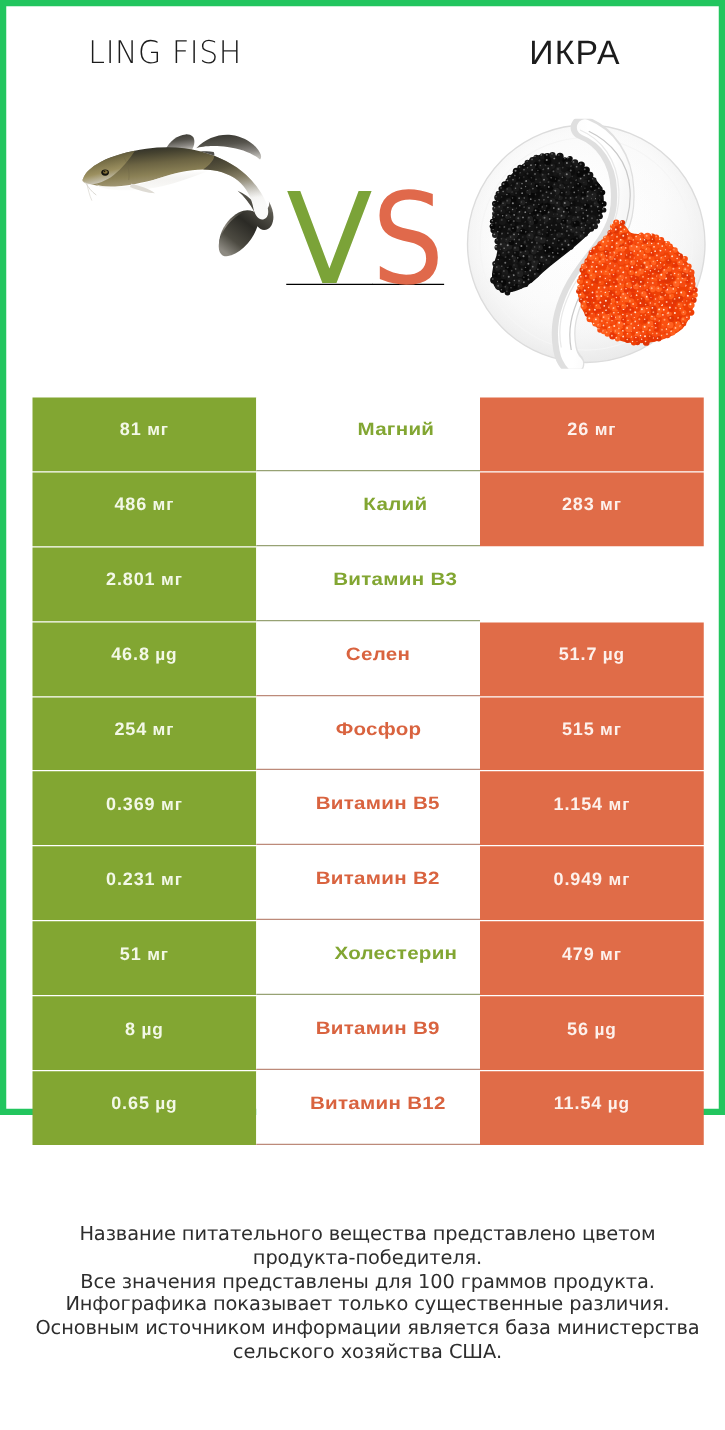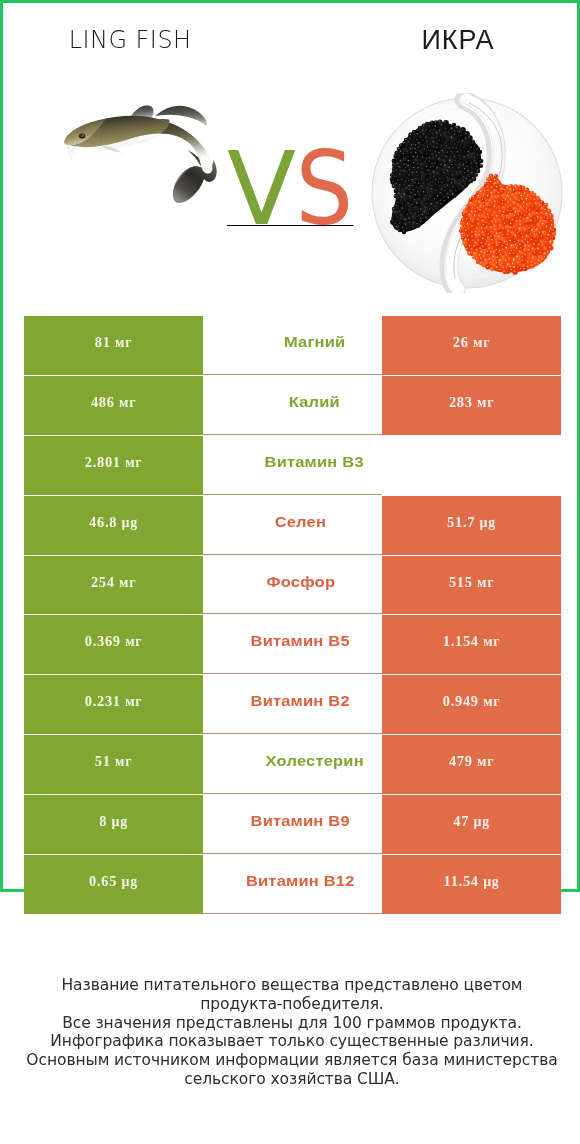--- a/index.html
+++ b/index.html
@@ -1,18 +1,18 @@
 <!DOCTYPE html>
 <html><head>
 <meta charset="utf-8">
 <style>
   html,body{margin:0;padding:0;background:#fff;}
   body{width:580px;height:1144px;font-family:"Liberation Sans",sans-serif;overflow:hidden;}
   #page{position:relative;width:580px;height:892px;box-sizing:border-box;
-        border:3px solid #22c55e;background:#fff;}
+        border:5px solid #22c55e;background:#fff;}
 
   
   #header{position:absolute;left:0;top:0;width:578px;height:62px;}
   .title{position:absolute;top:0;height:62px;
          display:flex;align-items:flex-start;justify-content:center;
          padding-top:24px;box-sizing:border-box;}
   #title-left{left:0;width:255px;}
   #title-right{left:300px;width:309px;}
   .title span{line-height:26px;color:#1c1c1c;text-transform:uppercase;white-space:nowrap;}
   #title-left span{font-family:"DejaVu Sans Light","DejaVu Sans",sans-serif;font-weight:200;
@@ -33,21 +33,21 @@
 
   
   #table{position:absolute;left:21px;top:313px;width:537px;}
   .row{position:relative;height:58.9px;margin-bottom:1px;display:flex;}
   .cell{display:flex;align-items:center;justify-content:center;box-sizing:border-box;
         padding-bottom:6px;}
   .cl{width:179px;background:#82a632;}
   .cm{width:179px;background:#fff;}
   .cr{width:179px;background:#e06c48;align-items:center;}
   .val{font-size:14.4px;font-weight:700;white-space:nowrap;
-       font-family:Liberation Serif, serif;letter-spacing:0.72px;}
+       font-family:Liberation Sans, sans-serif;letter-spacing:0.72px;}
   .val .u{font-size:13.8px;font-weight:700;margin-left:4.4px;letter-spacing:0.72px;}
   .cl .val{color:#f3f8e7;}
   .cr .val{color:#fdf1ec;}
   .nut{font-size:14.3px;font-weight:700;white-space:nowrap;display:inline-block;
        font-family:"Liberation Sans",sans-serif;letter-spacing:0.2px;
        transform:scaleX(1.15);transform-origin:50% 50%;}
   .nut.green{color:#82a632;}
   .nut.orange{color:#d9633f;}
   .cm.green{border-bottom:1px solid #97a274;padding-left:44px;}
   .cm.orange{border-bottom:1px solid #bd8a7a;padding-left:16px;}
@@ -1943,21 +1943,21 @@
         </div>
       </div>
       <div class="row">
         <div class="cell cl">
           <span class="val"><span>8</span><span class="u">µg</span></span>
         </div>
         <div class="cell cm orange">
           <span class="nut orange">Витамин B9</span>
         </div>
         <div class="cell cr">
-          <span class="val"><span>47</span><span class="u">µg</span></span>
+          <span class="val"><span>56</span><span class="u">µg</span></span>
         </div>
       </div>
       <div class="row">
         <div class="cell cl">
           <span class="val"><span>0.65</span><span class="u">µg</span></span>
         </div>
         <div class="cell cm orange">
           <span class="nut orange">Витамин B12</span>
         </div>
         <div class="cell cr">

